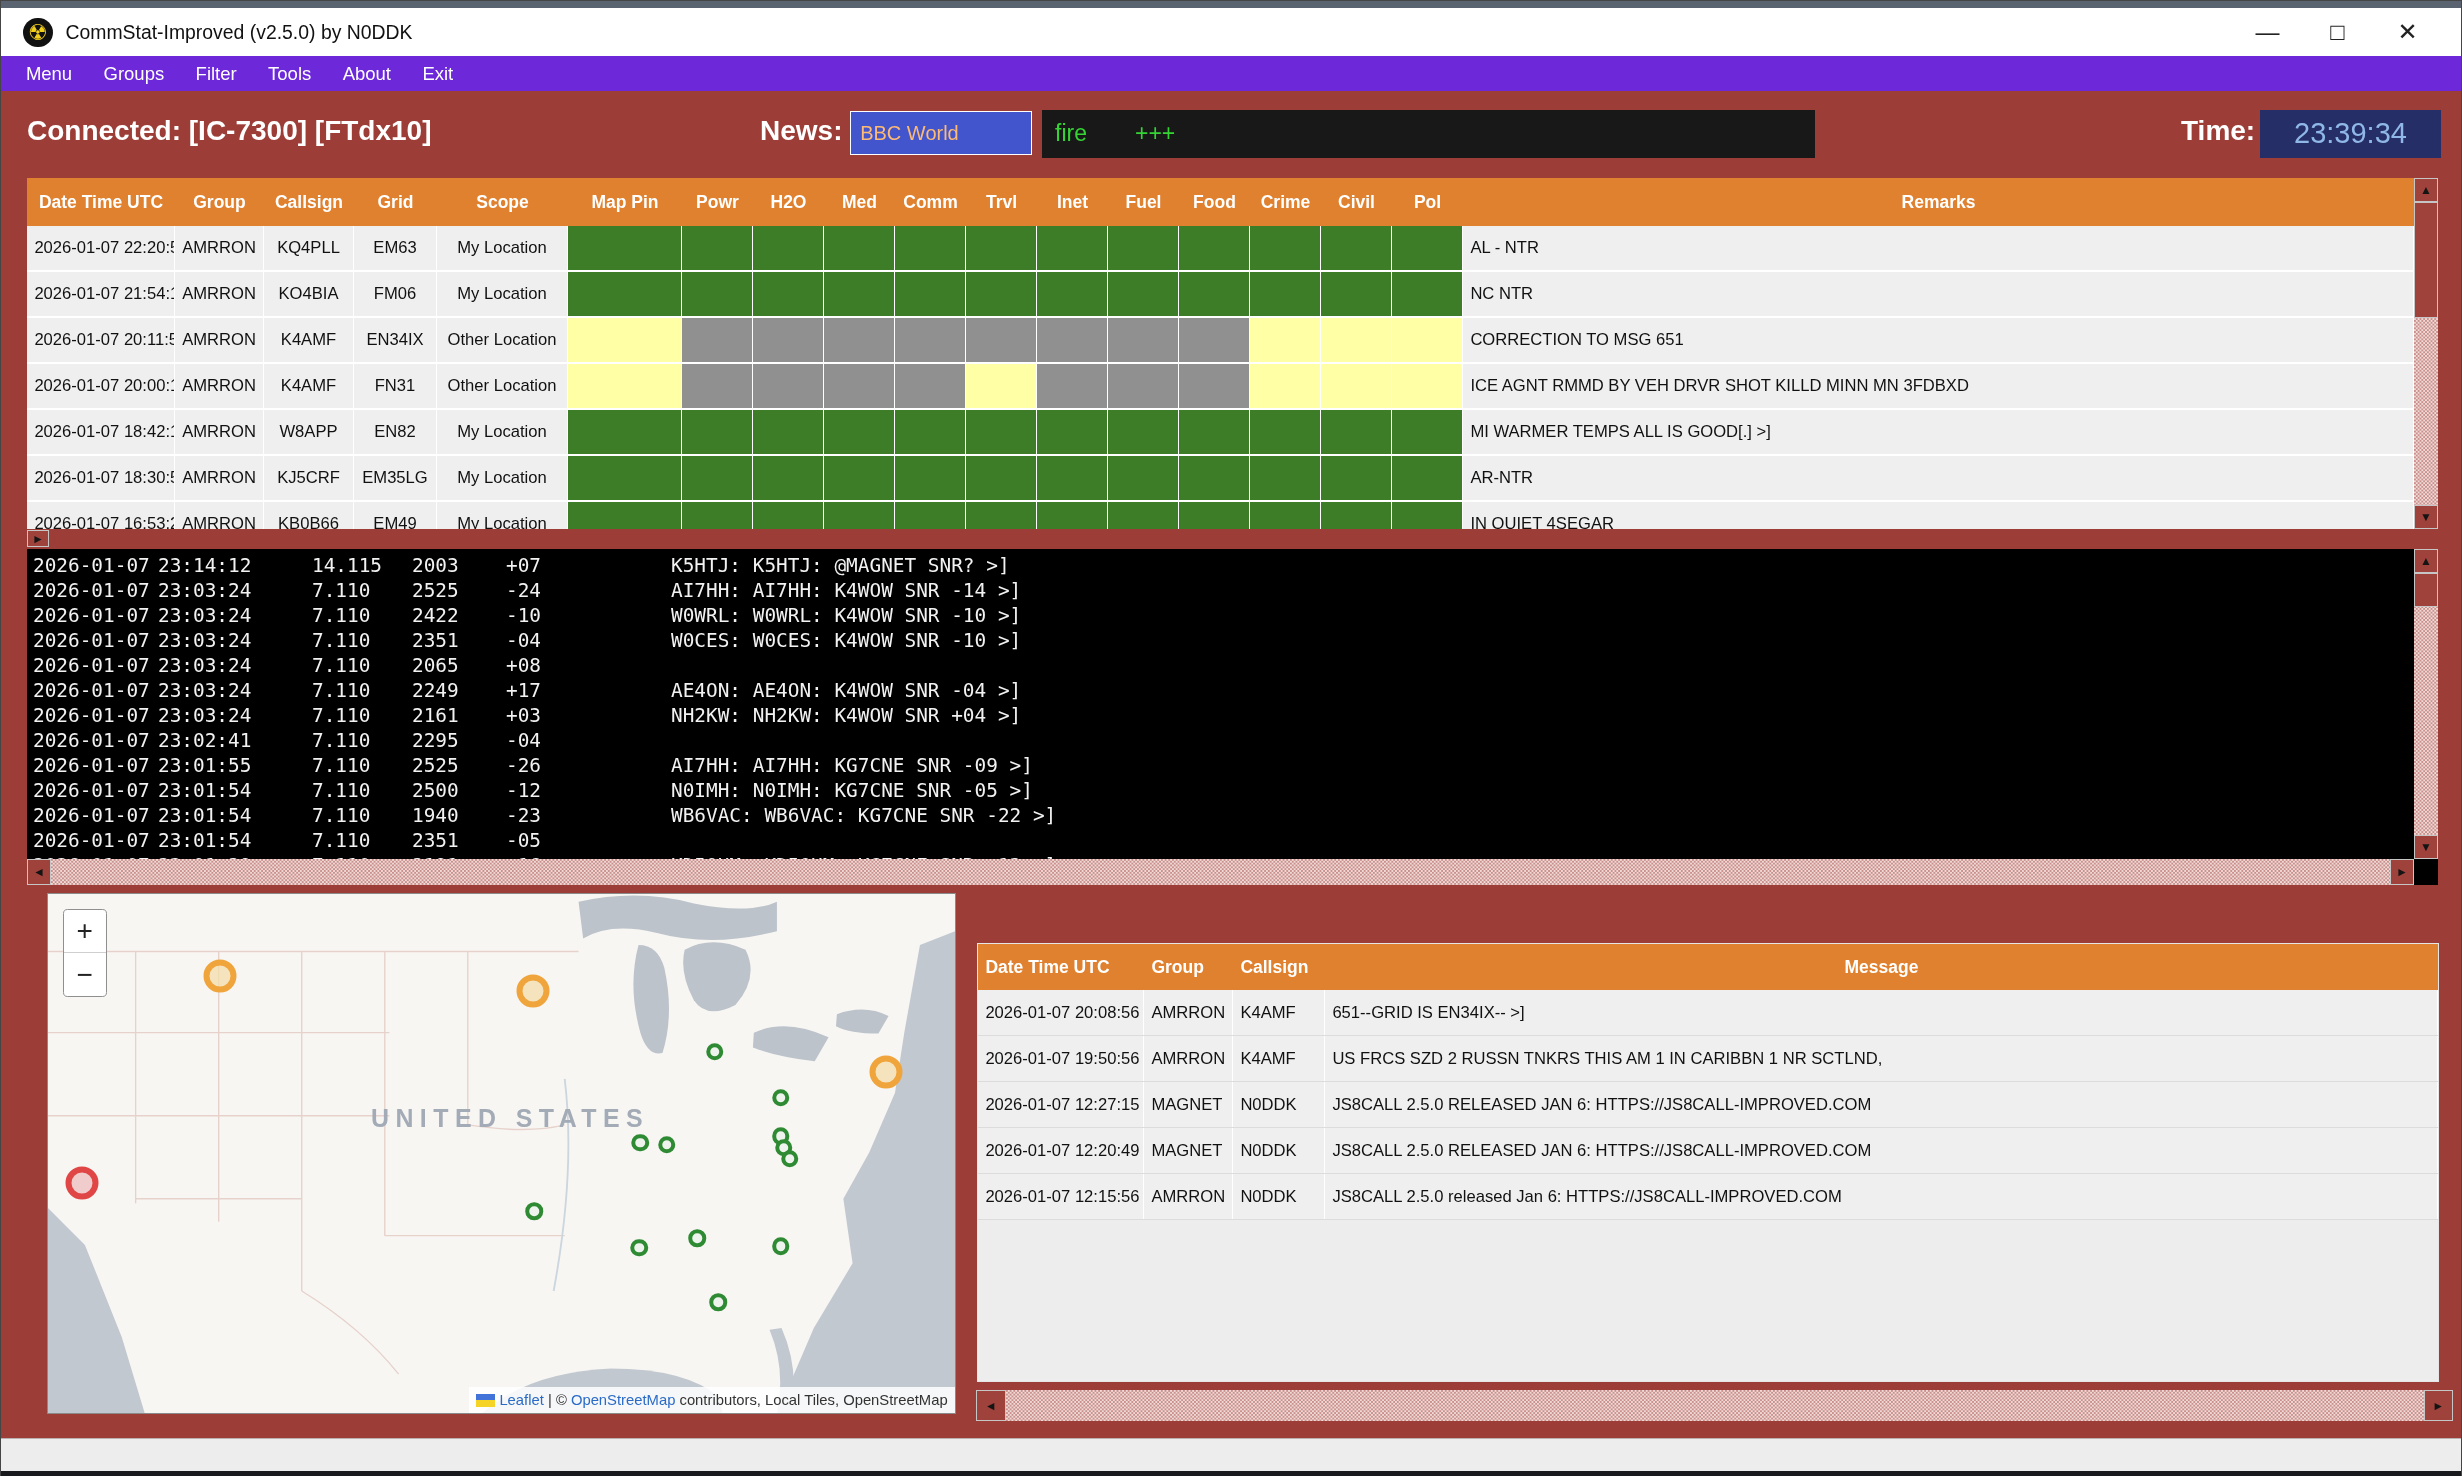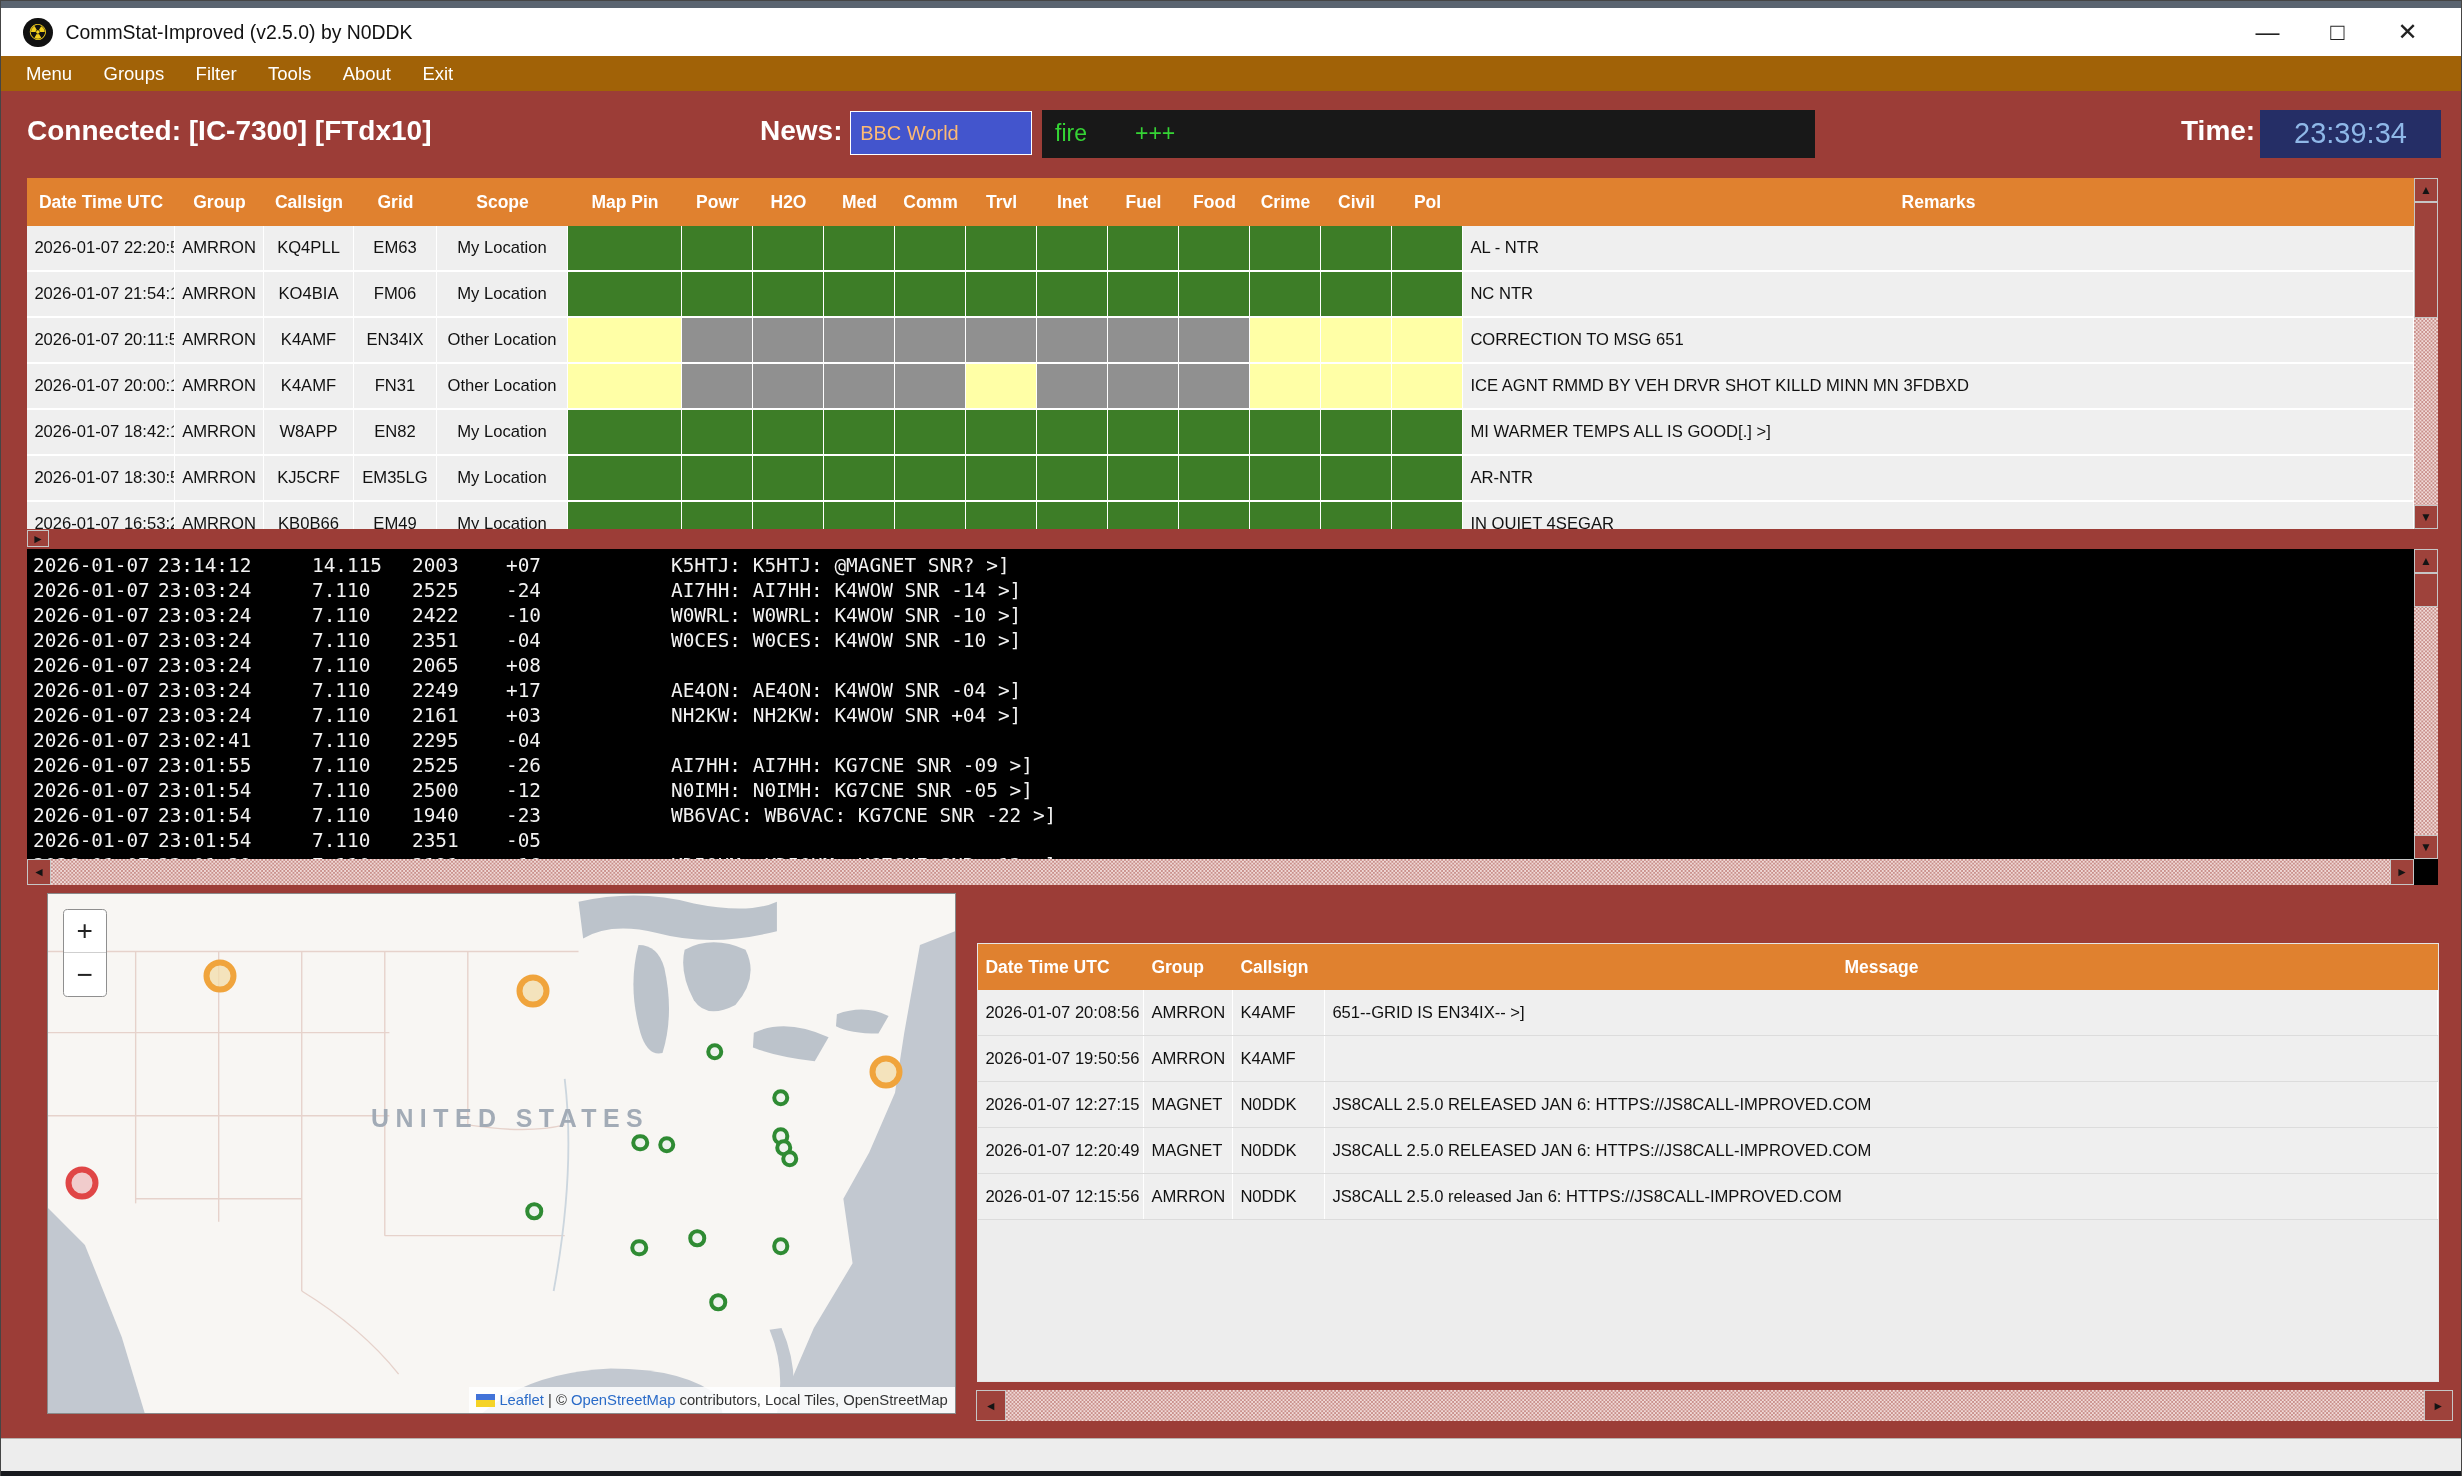--- a/index.html
+++ b/index.html
@@ -11,21 +11,21 @@
   .topstrip{ height:7.4px; background:#5a6470; }
   .titlebar{ height:48px; background:#ffffff; display:flex; align-items:center; padding-left:22px; }
   .app-icon{ width:29.5px; height:29.5px; border-radius:50%; background:#111;
              color:#f3cf1d; font-size:22px; line-height:29.5px; text-align:center; margin-right:13px; }
   .title{ font-size:19.4px; color:#111; }
   .win-controls{ margin-left:auto; display:flex; align-items:center; }
   .win-btn{ width:70px; text-align:center; font-size:24px; color:#222; cursor:default; }
   .win-btn.close{ margin-right:18.5px; }
 
   
-  .menubar{ height:35px; background:#a16207; display:flex; align-items:center; padding-left:9.2px; }
+  .menubar{ height:35px; background:#6d28d9; display:flex; align-items:center; padding-left:9.2px; }
   .menu-item{ color:#fff; font-size:18.5px; padding:0 15.7px; }
 
   
   .main{ position:relative; height:1384px; background:#9c3d37; }
 
   
   .statusbar{ position:absolute; left:0; top:0; width:100%; height:85px; }
   .sb-label{ position:absolute; color:#fff; font-weight:bold; font-size:28px; top:24px; }
   .connected{ left:26px; }
   .news-label{ left:759px; }
@@ -450,20 +450,21 @@
         <div class="mt-row">
           <div class="c left" style="width: 166px;">2026-01-07 20:08:56</div>
           <div class="c left" style="width: 89px;">AMRRON</div>
           <div class="c left" style="width: 92px;">K4AMF</div>
           <div class="c grow left">651--GRID IS EN34IX-- &gt;]</div>
         </div>
         <div class="mt-row">
           <div class="c left" style="width: 166px;">2026-01-07 19:50:56</div>
           <div class="c left" style="width: 89px;">AMRRON</div>
           <div class="c left" style="width: 92px;">K4AMF</div>
+          <div class="c grow left">US FRCS SZD 2 RUSSN TNKRS THIS AM 1 IN CARIBBN 1 NR SCTLND,</div>
         </div>
         <div class="mt-row">
           <div class="c left" style="width: 166px;">2026-01-07 12:27:15</div>
           <div class="c left" style="width: 89px;">MAGNET</div>
           <div class="c left" style="width: 92px;">N0DDK</div>
           <div class="c grow left">JS8CALL 2.5.0 RELEASED JAN 6:  HTTPS://JS8CALL-IMPROVED.COM</div>
         </div>
         <div class="mt-row">
           <div class="c left" style="width: 166px;">2026-01-07 12:20:49</div>
           <div class="c left" style="width: 89px;">MAGNET</div>

